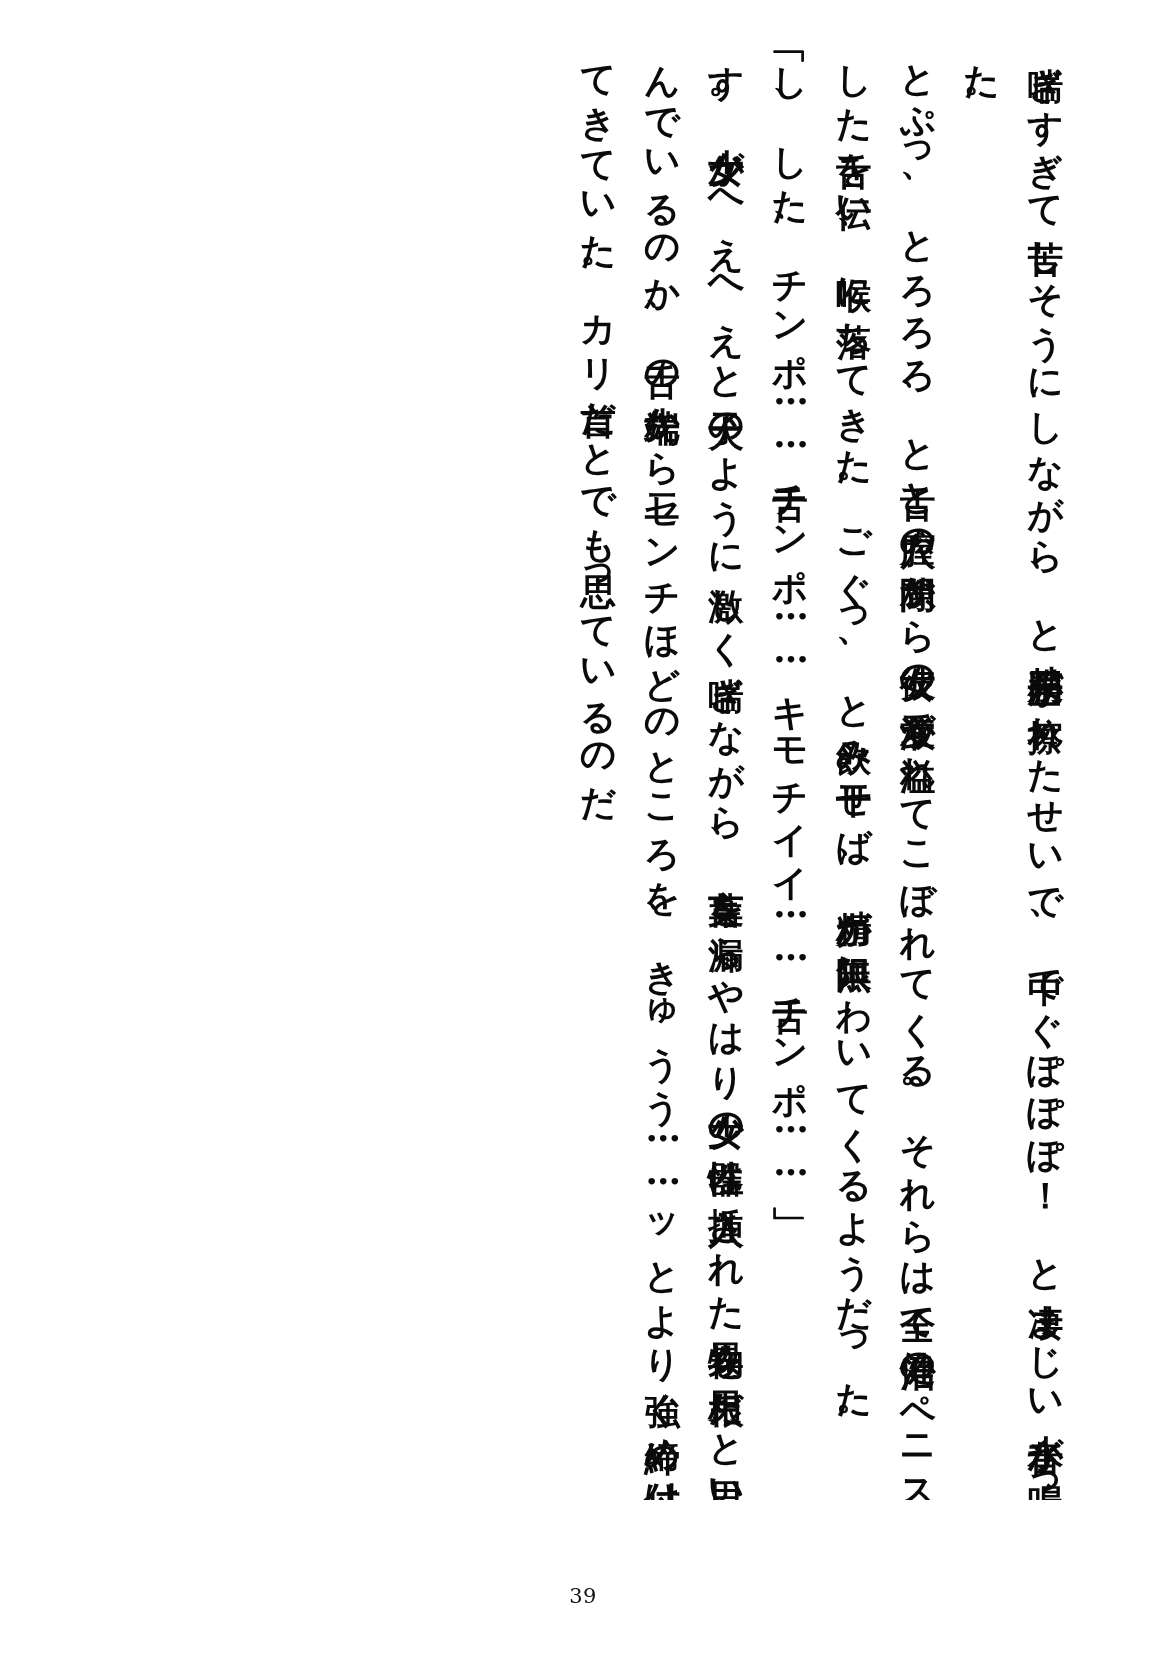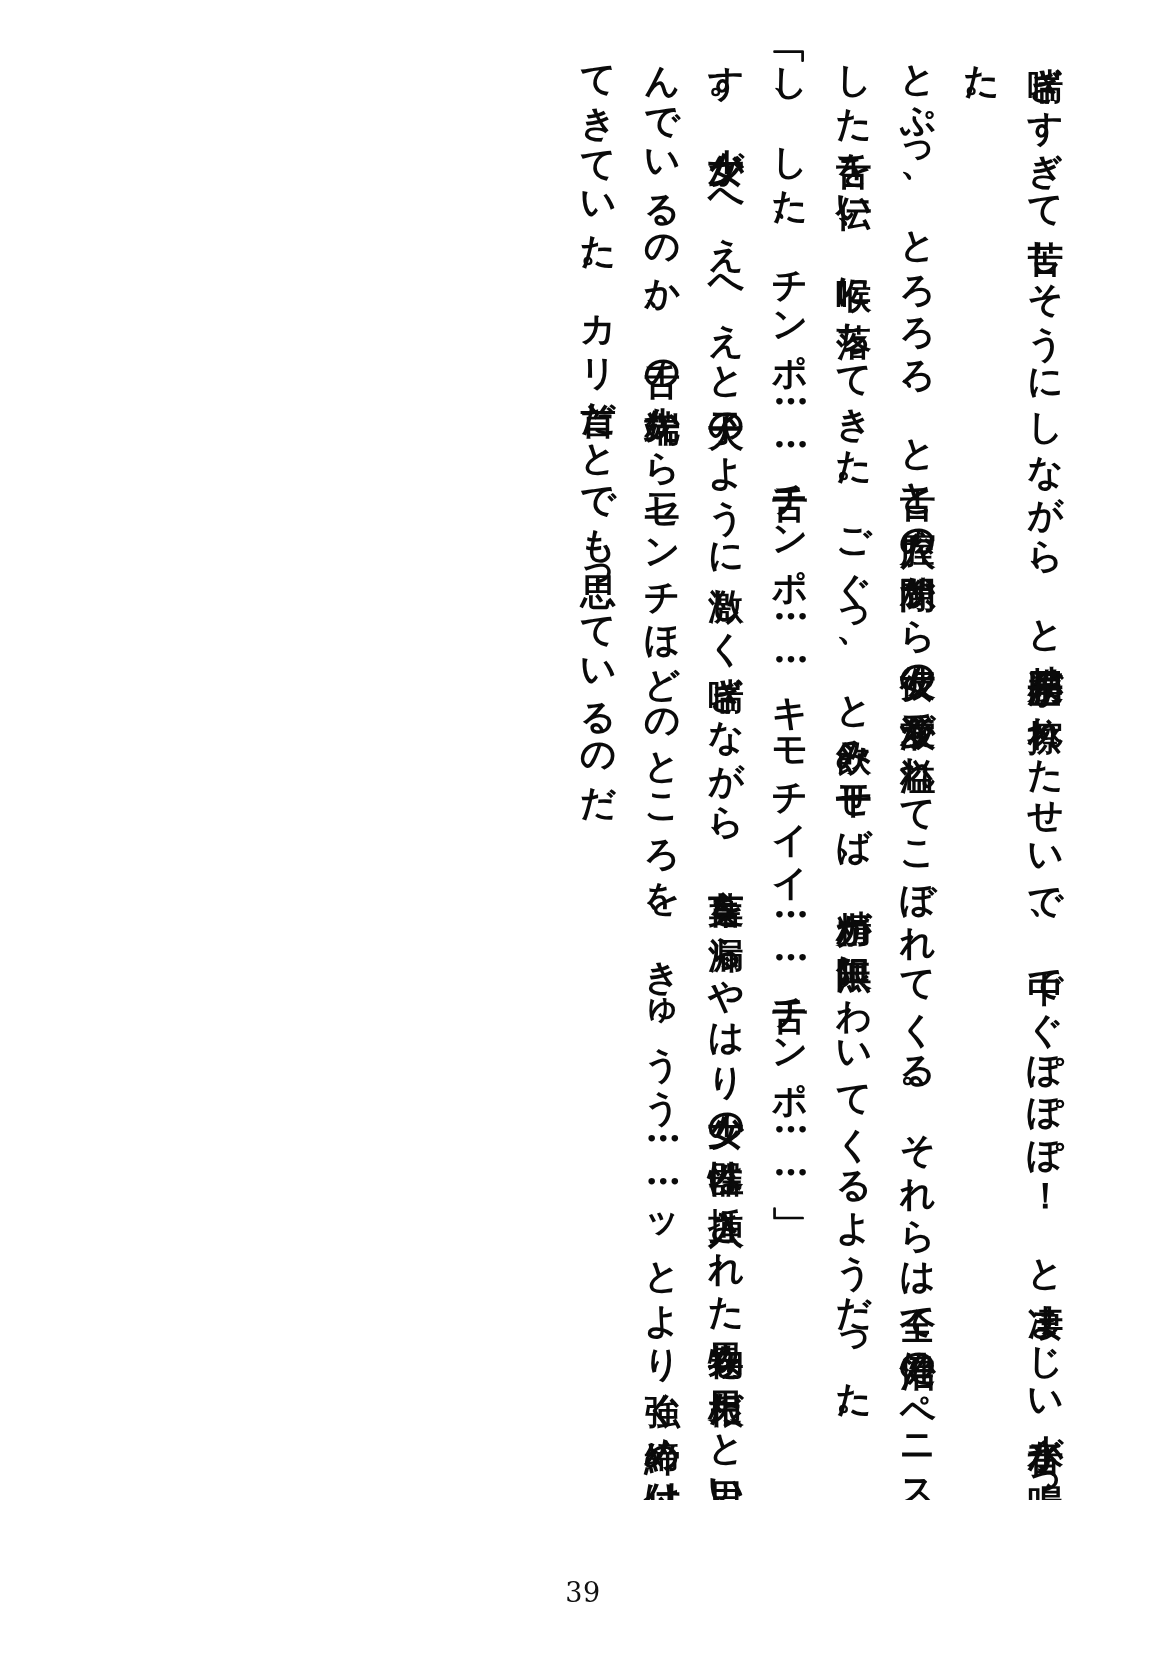--- a/index.html
+++ b/index.html
@@ -38,21 +38,21 @@
     white-space: pre-wrap;
     overflow: hidden;
     color: #0a0a0a;
   }
   .page-number {
     position: absolute;
     bottom: 46px;
     left: 0;
     right: 0;
     text-align: center;
-    font-size: 27px;
+    font-size: 21px;
     font-family: "DejaVu Serif", "Liberation Serif", serif;
     color: #111111;
     letter-spacing: 0.02em;
   }
 </style>
 </head>
 <body>
 
 <div class="page">
 

